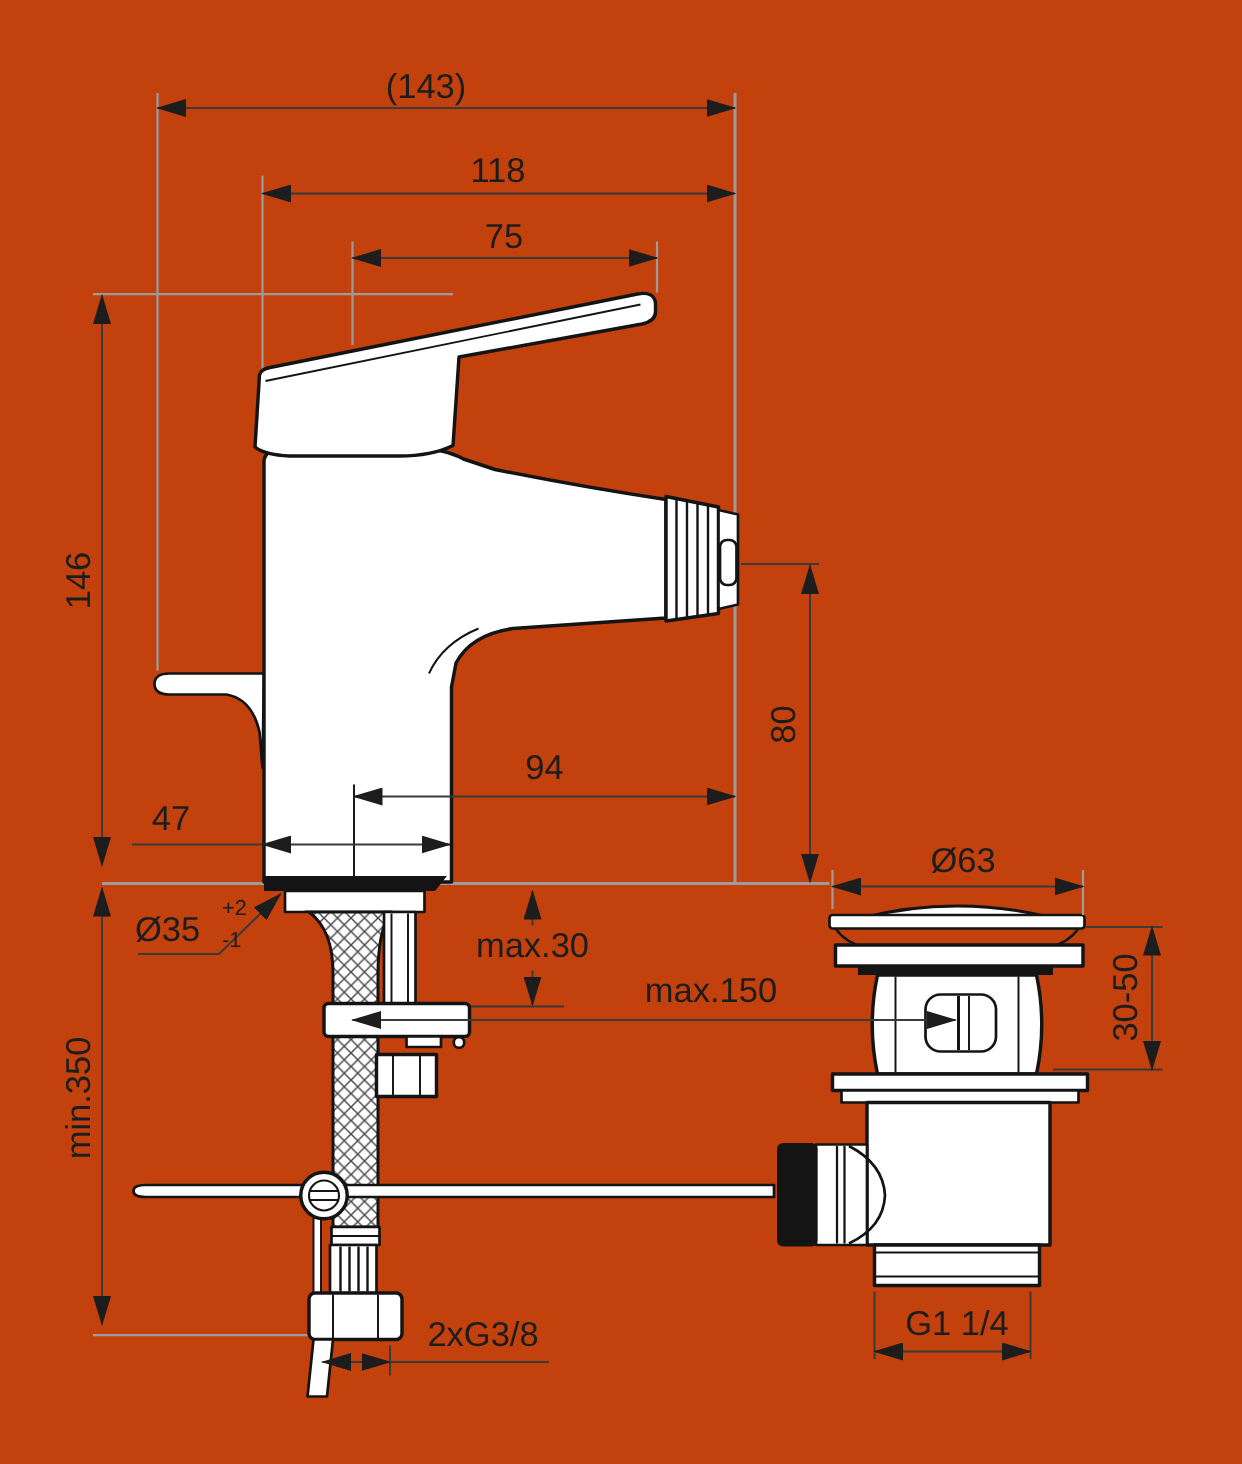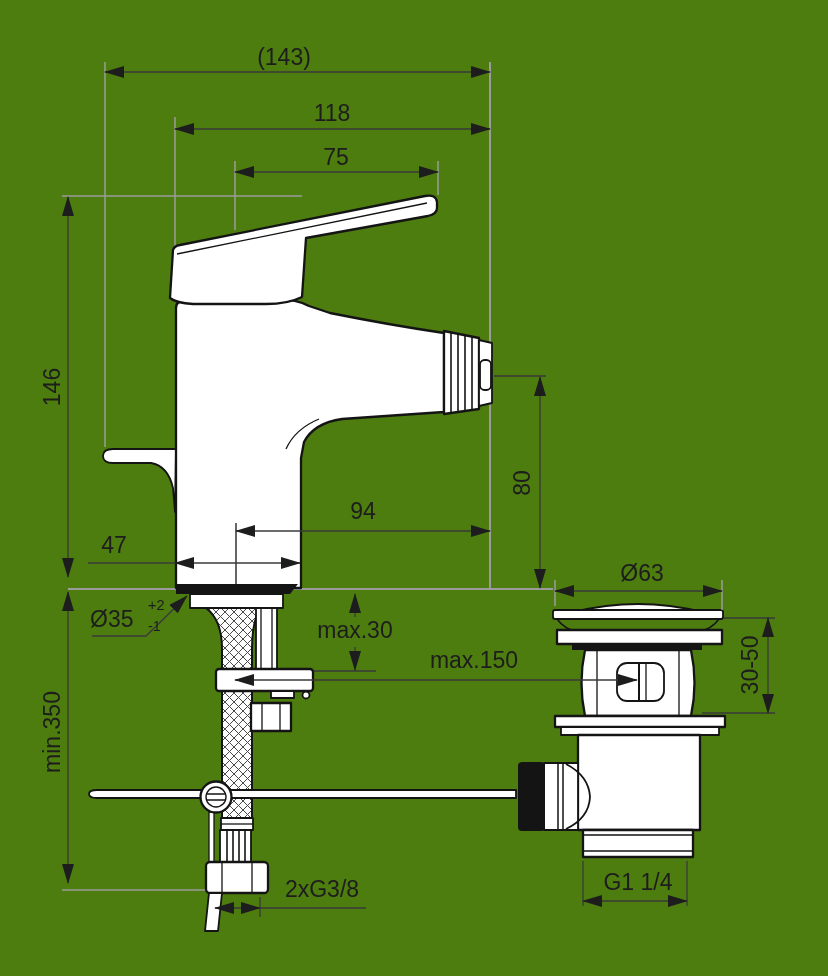--- a/index.html
+++ b/index.html
@@ -1,16 +1,16 @@
 <!DOCTYPE html>
 <html><head>
 <meta charset="utf-8">
 <style>
   html,body{margin:0;padding:0;background:#ffffff;}
-  .stage{position:relative;width:828px;height:976px;background:#4d7c0f;overflow:hidden;}
+  .stage{position:relative;width:828px;height:976px;background:#c2410c;overflow:hidden;}
   svg text{font-family:"Liberation Sans","DejaVu Sans",sans-serif;fill:#1d1d1d;}
   .dim{font-size:23px;}
   .dimsmall{font-size:14.5px;}
   .outline{fill:#ffffff;stroke:#141414;stroke-width:2.3;stroke-linejoin:round;}
   .outline-thin{fill:#ffffff;stroke:#141414;stroke-width:1.8;stroke-linejoin:round;}
   .thin{stroke:#141414;stroke-width:1.3;fill:none;}
   .detail{stroke:#141414;stroke-width:1.6;fill:none;}
   .blackfill{fill:#141414;stroke:none;}
   .ext{stroke:#9c9c9c;stroke-width:1.5;fill:none;}
   .extwide{stroke:#9c9c9c;stroke-width:2;fill:none;}

